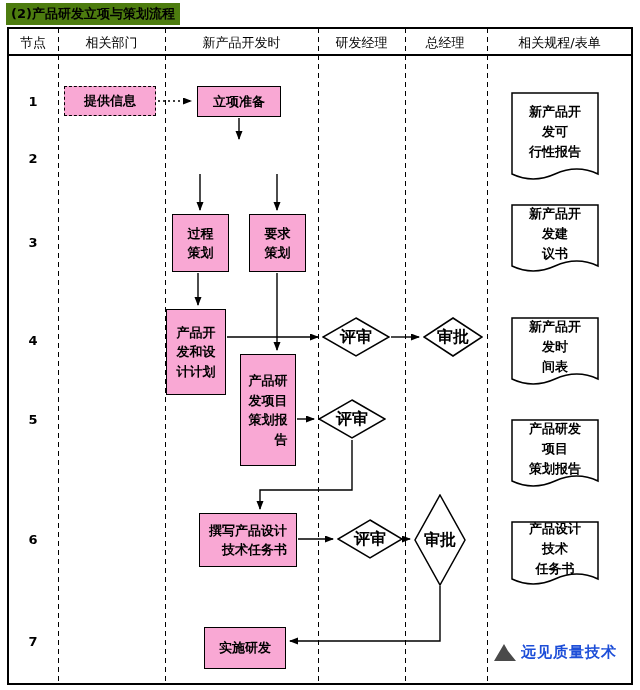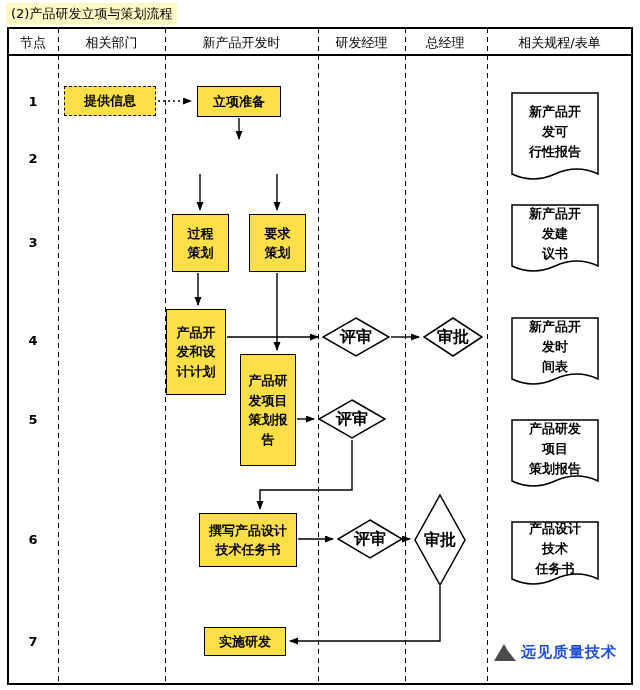--- a/index.html
+++ b/index.html
@@ -1,23 +1,23 @@
 <!DOCTYPE html>
 <html><head>
 <meta charset="utf-8">
 <style>
   * { margin:0; padding:0; box-sizing:border-box; }
   html,body { background:#fff; }
   body { width:640px; height:690px; font-family:"DejaVu Sans","Liberation Sans",sans-serif; color:#000; }
   .stage { position:relative; width:640px; height:690px; background:#fff; overflow:hidden; }
   .layer { position:absolute; left:0; top:0; width:640px; height:690px; }
-  .title { position:absolute; left:6px; top:3px; background:#fef9c3; font-size:13px; font-weight:normal; padding:2px 5px; white-space:nowrap; }
+  .title { position:absolute; left:6px; top:3px; background:#4d7c0f; font-size:13px; font-weight:bold; padding:2px 5px; white-space:nowrap; }
   .col-header { position:absolute; top:34px; font-size:13px; font-weight:normal; text-align:center; }
   .node-num { position:absolute; left:8px; width:50px; text-align:center; font-size:13px; font-weight:bold; }
-  .box { position:absolute; border:1.5px solid #000; background:#fde047; display:flex; align-items:center; justify-content:center; text-align:center; font-size:13px; font-weight:bold; line-height:1.5; white-space:pre-line; z-index:3; }
+  .box { position:absolute; border:1.5px solid #000; background:#f9a8d4; display:flex; align-items:center; justify-content:center; text-align:right; font-size:13px; font-weight:bold; line-height:1.5; white-space:pre-line; z-index:3; }
   .box.dashed { border-style:dashed; }
   .diamond { position:absolute; display:flex; align-items:center; justify-content:center; font-size:16px; font-weight:bold; z-index:3; text-align:center; white-space:pre-line; }
   .diamond > svg, .doc > svg { position:absolute; left:0; top:0; width:100%; height:100%; }
   .diamond polygon, .doc path { fill:#fff; stroke:#000; stroke-width:1.5; }
   .diamond span, .doc span { position:relative; z-index:1; }
   .doc { position:absolute; display:flex; align-items:center; justify-content:center; text-align:center; font-size:13px; font-weight:bold; line-height:1.55; white-space:pre-line; padding:2px 14px 16px; z-index:3; }
   .watermark { position:absolute; left:494px; top:643px; display:flex; align-items:center; gap:5px; z-index:4; }
   .watermark span { font-size:15px; font-weight:bold; color:#1d4ed8; letter-spacing:1px; }
 </style>
 </head>
@@ -83,21 +83,21 @@
 策划</div>
   <div class="box" style="left:166px;top:309px;width:60px;height:86px">产品开
 发和设
 计计划</div>
   <div class="box" style="left:240px;top:354px;width:56px;height:112px">产品研
 发项目
 策划报
 告</div>
   <div class="box" style="left:199px;top:513px;width:98px;height:54px">撰写产品设计
 技术任务书</div>
-  <div class="box" style="left:204px;top:627px;width:82px;height:29px">实施研发</div>
+  <div class="box" style="left:204px;top:627px;width:82px;height:42px">实施研发</div>
 
   <div class="diamond" style="left:322px;top:317px;width:68px;height:40px">
     <svg viewBox="0 0 68 40" preserveAspectRatio="none">
         <polygon points="34,1 67,20 34,39 1,20"></polygon>
       </svg>
     <span>评审</span>
   </div>
   <div class="diamond" style="left:423px;top:317px;width:60px;height:40px">
     <svg viewBox="0 0 60 40" preserveAspectRatio="none">
         <polygon points="30,1 59,20 30,39 1,20"></polygon>

